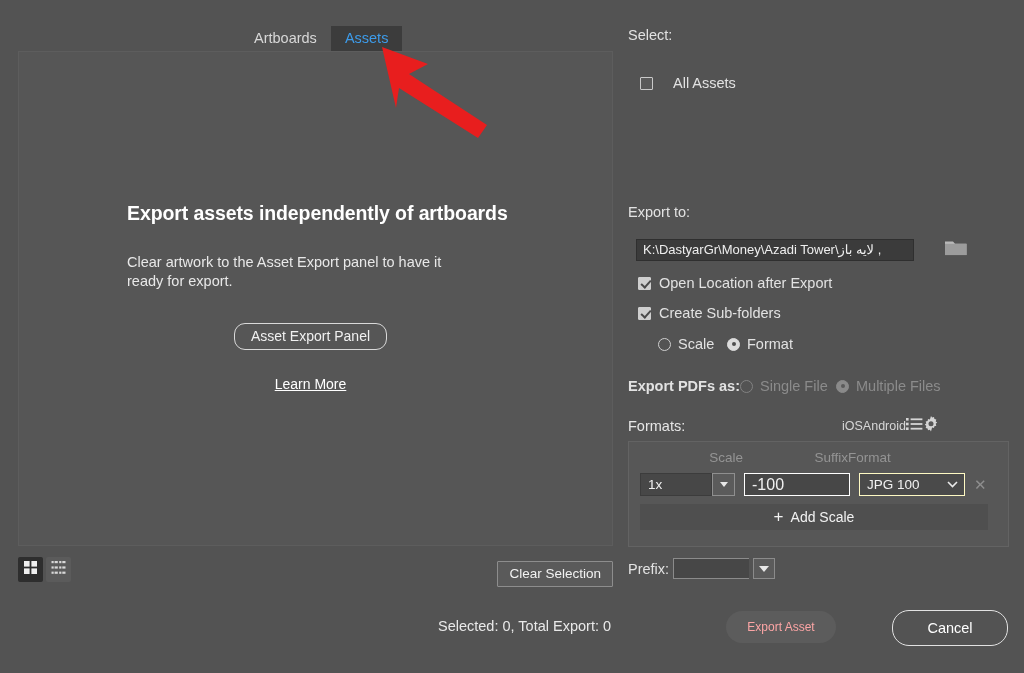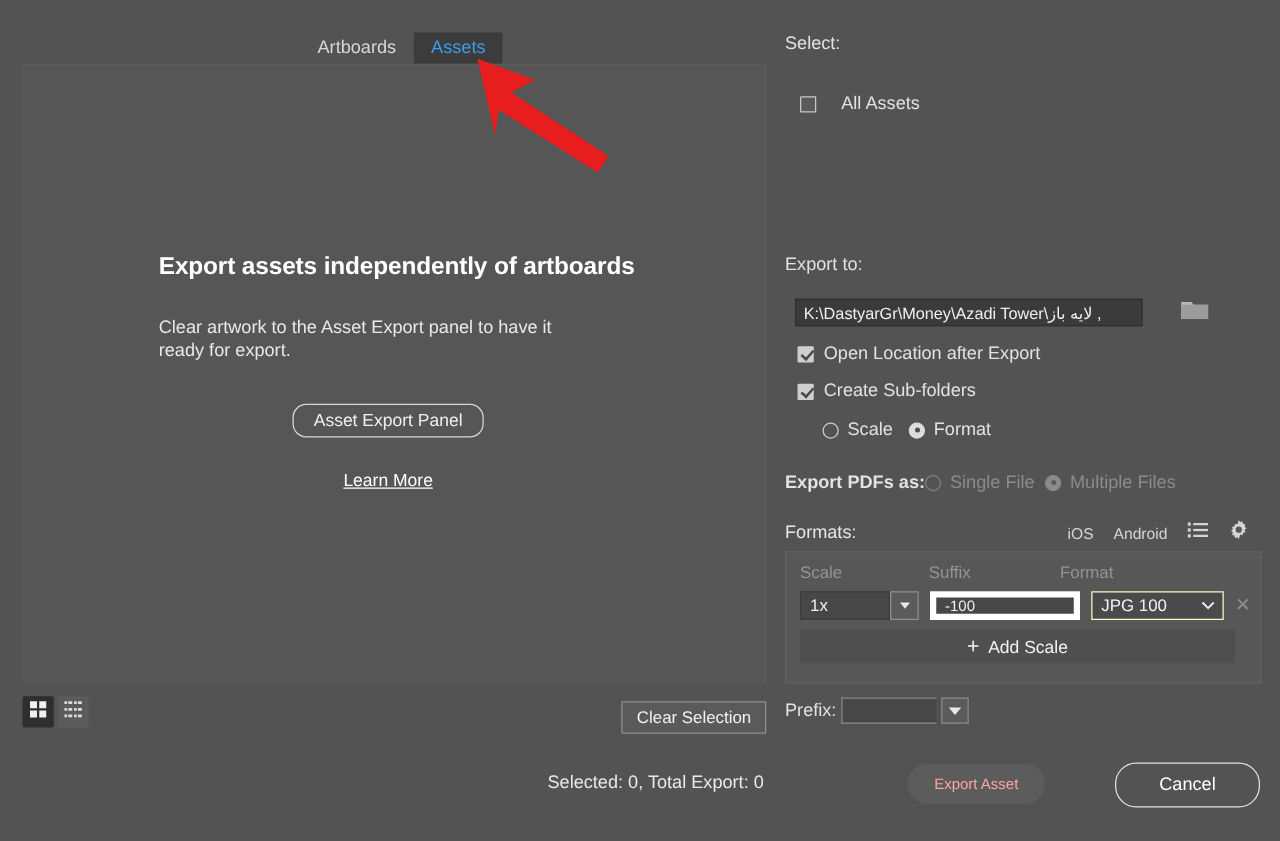--- a/index.html
+++ b/index.html
@@ -70,21 +70,21 @@
   }
   .vt.active { background: #2e2e2e; }
   .clear-sel {
     position: absolute; right: 0; top: 4px;
     border: 1px solid #8d8d8d; background: #5a5a5a;
     font-size: 13.5px; color: #f2f2f2; padding: 4px 11px 5px 11px;
     cursor: pointer; border-radius: 1px;
   }
 
   
-  .right { position: absolute; left: 614px; top: 0; width: 410px; height: 600px; }
+  .right { position: absolute; left: 614px; top: 0; width: 410px; height: 600px; text-align: right; }
   .lbl { font-size: 14.5px; color: #e2e2e2; }
   .sec-select { position: absolute; left: 14px; top: 27px; }
   .allassets { position: absolute; left: 26px; top: 75px; display: flex; align-items: center; gap: 20px; }
 
   .cb {
     width: 13px; height: 13px; box-sizing: border-box;
     border: 1px solid #c9c9c9; background: #5a5a5a; border-radius: 1px;
     display: inline-block; position: relative; flex: none; cursor: pointer;
   }
   .cb.checked { background: #cfcfcf; border-color: #cfcfcf; }
@@ -117,21 +117,21 @@
     color: #efefef; font-size: 13px; padding: 2px 6px;
     display: flex; align-items: center; overflow: hidden;
     white-space: nowrap; direction: ltr; cursor: text;
   }
   .folder-ico { cursor: pointer; }
 
   .chk-row { position: absolute; left: 24px; display: flex; align-items: center; gap: 8px; font-size: 14.5px; cursor: pointer; }
   .rad-row { position: absolute; display: flex; align-items: center; gap: 7px; font-size: 14.5px; }
 
   .fmt-label { position: absolute; left: 14px; top: 418px; font-size: 14.5px; }
-  .fmt-right { position: absolute; left: 240px; top: 416px; display: flex; align-items: center; gap: 16px; }
+  .fmt-right { position: absolute; left: 228px; top: 416px; display: flex; align-items: center; }
   .fmt-os { font-size: 12.5px; color: #d6d6d6; cursor: pointer; }
 
   .fmt-box {
     position: absolute; left: 14px; top: 441px;
     width: 381px; height: 106px; box-sizing: border-box;
     background: #575757; border: 1px solid #636363;
   }
   .fmt-head { display: flex; position: absolute; left: 11px; top: 8px; font-size: 13.5px; color: #949494; }
   .fmt-head span:nth-child(1) { width: 103px; }
   .fmt-head span:nth-child(2) { width: 105px; }
@@ -140,23 +140,23 @@
     width: 72px; height: 23px; box-sizing: border-box;
     background: #474747; border: 1px solid #3c3c3c; color: #f0f0f0;
     font-size: 13.5px; display: flex; align-items: center; padding-left: 7px; cursor: pointer;
   }
   .sel-arrowbox {
     width: 23px; height: 23px; box-sizing: border-box;
     background: #5b5b5b; border: 1px solid #8f8f8f;
     display: flex; align-items: center; justify-content: center; cursor: pointer;
   }
   .suffix-in {
-    width: 120px; height: 23px; box-sizing: border-box;
-    background: #474747; border: 5px solid #ffffff; color: #f0f0f0;
-    font-size: 12px; display: flex; align-items: center; padding-left: 7px;
+    width: 106px; height: 23px; box-sizing: border-box;
+    background: #474747; border: 1px solid #ffffff; color: #f0f0f0;
+    font-size: 16px; display: flex; align-items: center; padding-left: 7px;
     margin-left: 9px; cursor: text;
   }
   .sel-format {
     width: 106px; height: 23px; box-sizing: border-box;
     background: #4a4a4a; border: 1px solid #fef9c3; color: #f2f2f2;
     font-size: 13.5px; display: flex; align-items: center; justify-content: space-between;
     padding: 0 6px 0 7px; margin-left: 9px; cursor: pointer;
   }
   .rm-x { margin-left: 9px; color: #8e8e8e; font-size: 15px; cursor: pointer; line-height: 1; }
   .add-scale {

